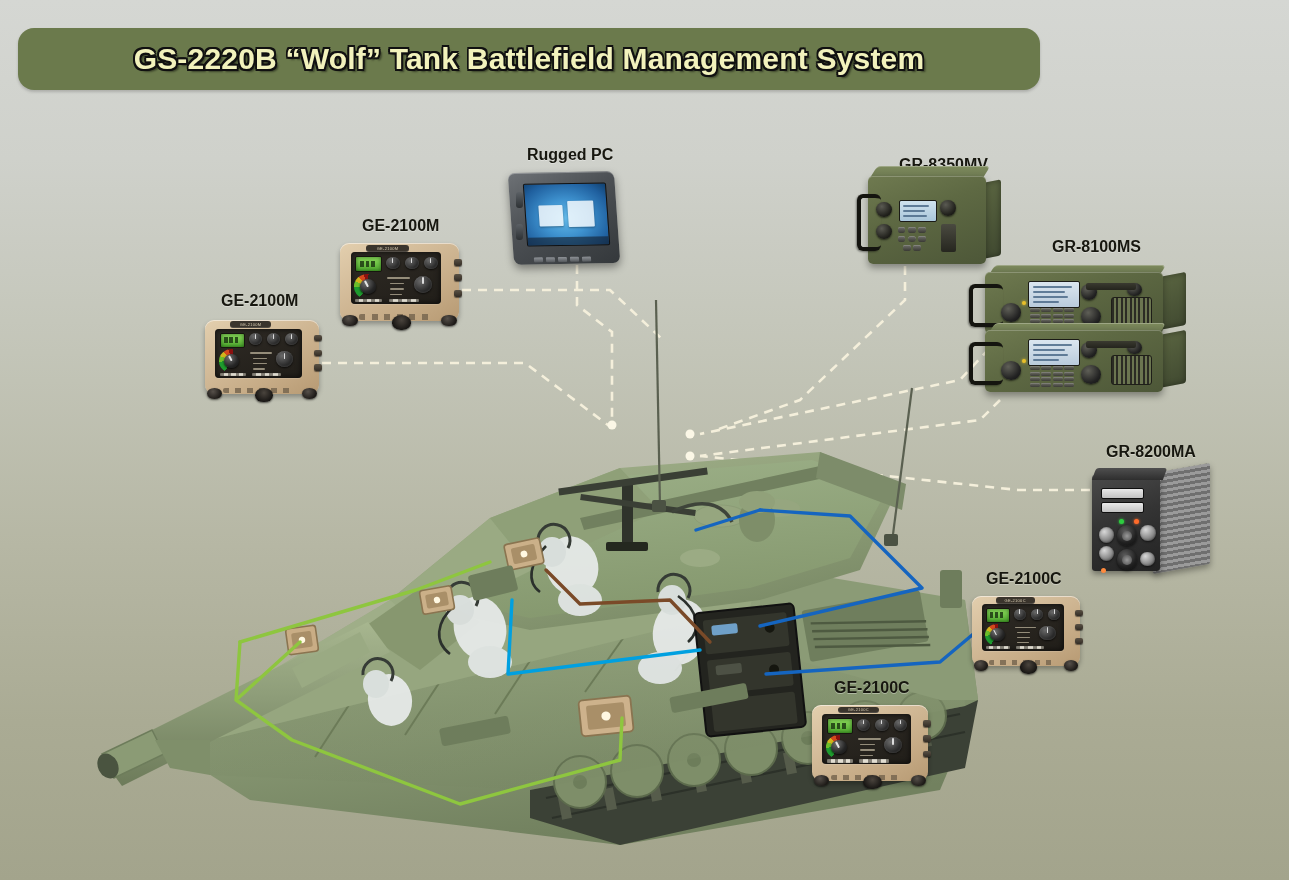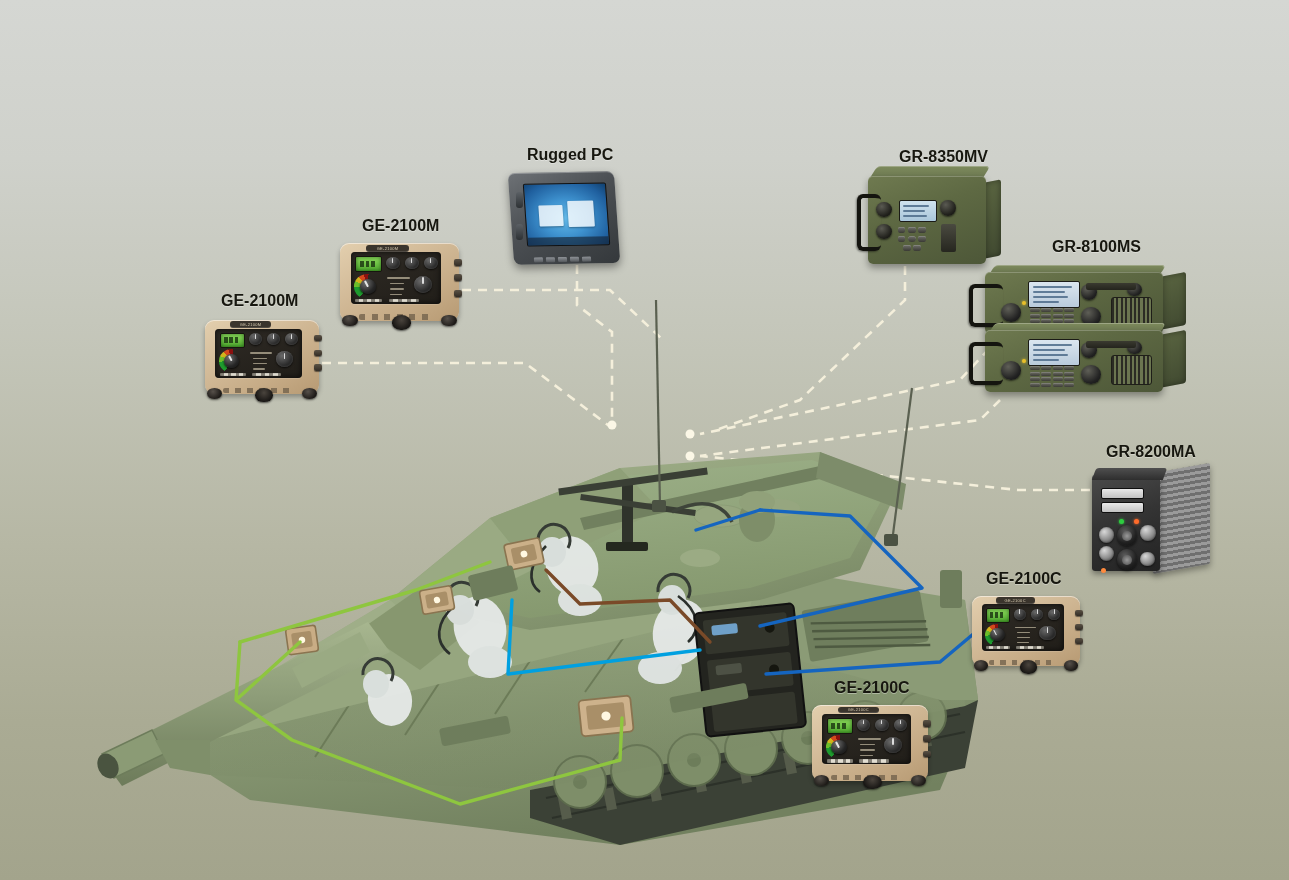--- a/index.html
+++ b/index.html
@@ -304,20 +304,23 @@
 
   
   .tank{position:absolute;left:60px;top:270px;width:1010px;height:560px;}
   svg.tanksvg{position:absolute;inset:0;width:100%;height:100%;overflow:visible;}
 </style>
 </head>
 <body>
 
 <div class="stage">
 
+  <div class="abs titlebar">
+    <span class="titletxt">GS-2220B “Wolf” Tank Battlefield Management System</span>
+  </div>
 
   <svg class="leaders" viewBox="0 0 1289 880">
     <g fill="none" stroke="#f4efdb" stroke-width="2.6" stroke-dasharray="9 7" stroke-linecap="butt">
 
       <path d="M322,363 L525,363 L612,428"></path>
 
       <path d="M462,290 L610,290 L663,340"></path>
 
       <path d="M577,265 L577,305 L612,332 L612,420"></path>
 
@@ -648,21 +651,21 @@
     </div>
     <div class="btnrow">
       <b></b>
         <b></b>
         <b></b>
         <b></b>
         <b></b>
     </div>
   </div>
 
-  <div class="lbl abs" style="left:899px;top:148px;">GR-8350MV</div>
+  <div class="lbl abs" style="left:899px;top:156px;">GR-8350MV</div>
   <div class="radio mv" style="left:868px;top:176px;width:118px;height:88px;">
     <div class="backslab"></div>
     <div class="toptri"></div>
     <div class="body"></div>
     <div class="handle"></div>
     <div class="disp">
       <i style="top:22%;width:72%"></i>
         <i style="top:46%;width:60%"></i>
         <i style="top:70%;width:66%"></i>
     </div>

